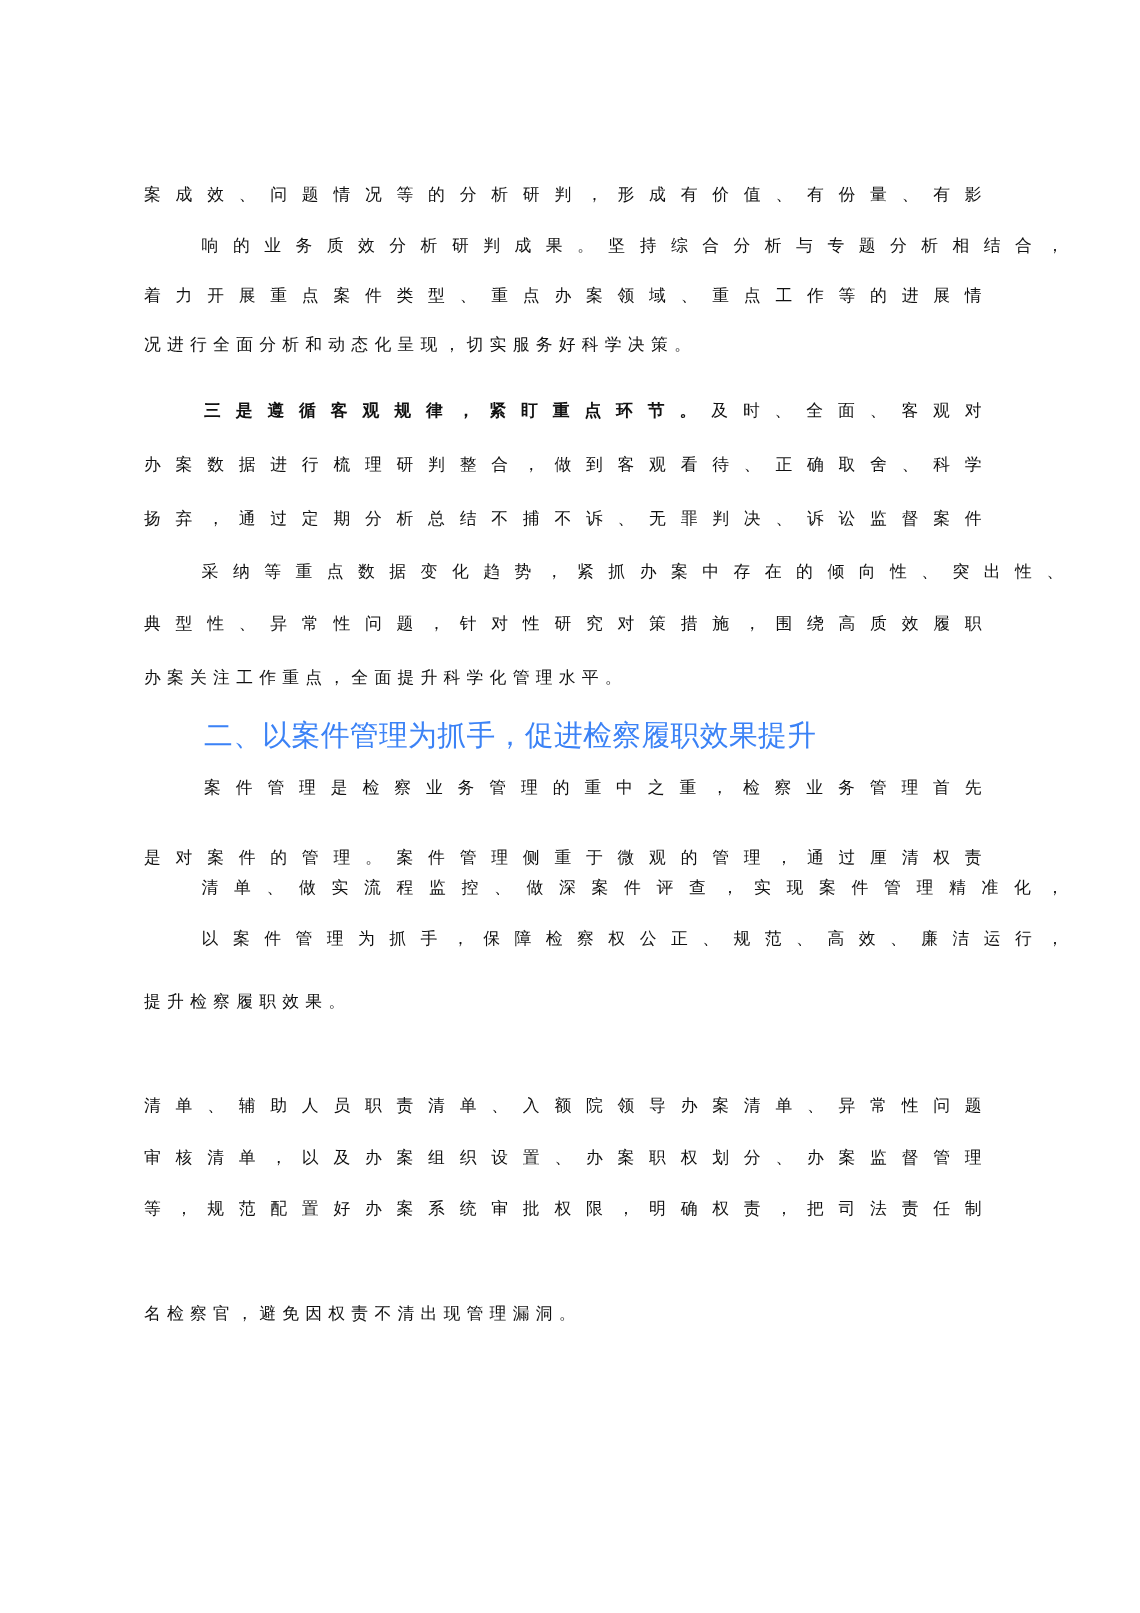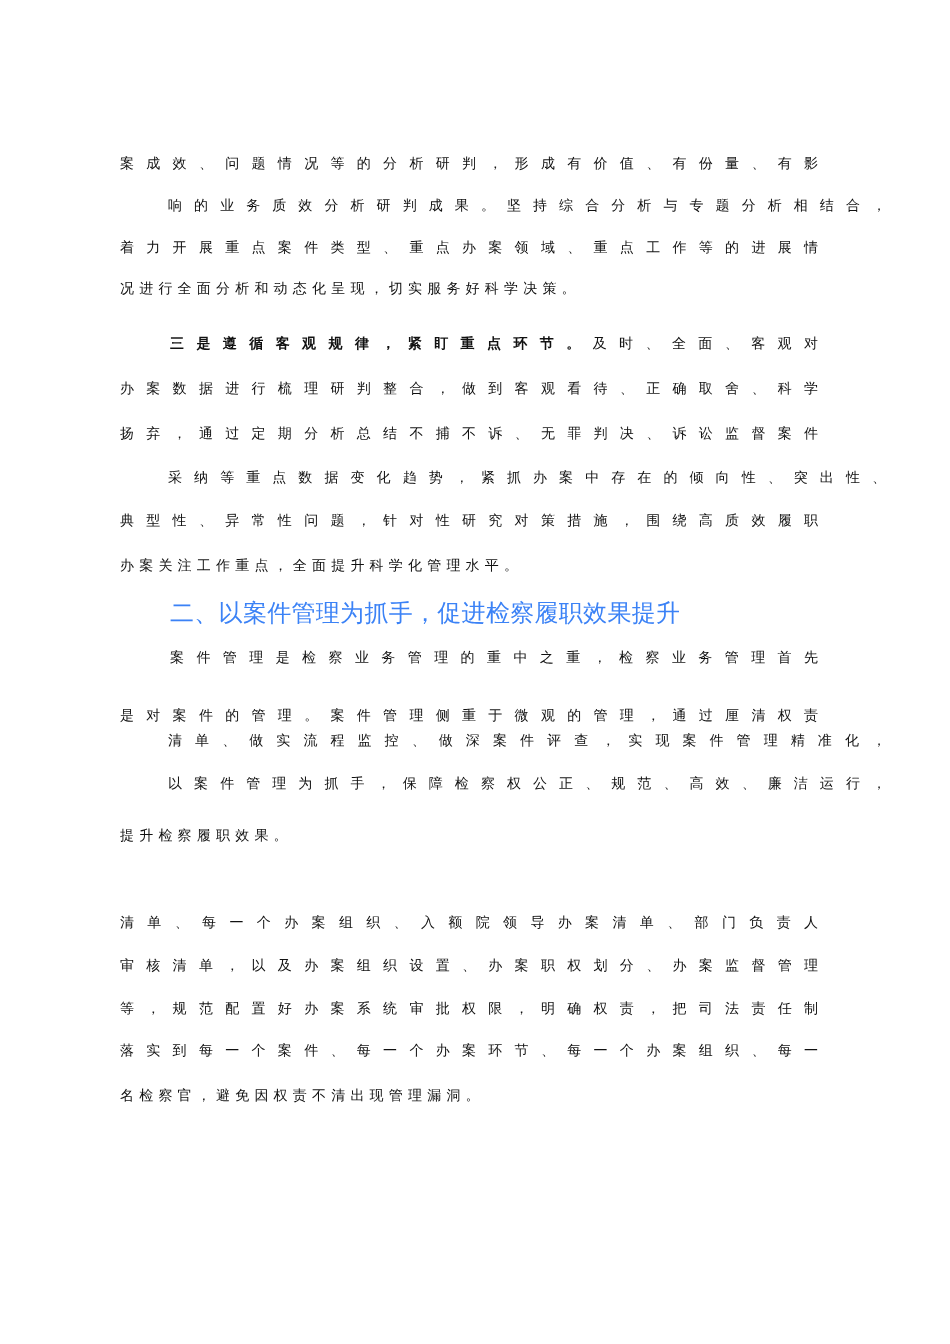--- a/index.html
+++ b/index.html
@@ -82,19 +82,18 @@
   <div class="line short" style="top:550px;text-align:right;">办案关注工作重点，全面提升科学化管理水平。</div>
 
   <div class="heading" style="top:597px;">二、以案件管理为抓手，促进检察履职效果提升</div>
 
   <div class="line indent" style="top:642px;">案件管理是检察业务管理的重中之重，检察业务管理首先</div>
   <div class="line" style="top:682px;margin-top:18px;">是对案件的管理。案件管理侧重于微观的管理，通过厘清权责</div>
   <div class="line hang" style="top:725px;">清单、做实流程监控、做深案件评查，实现案件管理精准化，</div>
   <div class="line hang" style="top:768px;">以案件管理为抓手，保障检察权公正、规范、高效、廉洁运行，</div>
   <div class="line short" style="top:820px;">提升检察履职效果。</div>
 
-  <div class="line" style="top:907px;">清单、每一个办案组织、入额院领导办案清单、部门负责人</div>
+  <div class="line" style="top:907px;">清单、辅助人员职责清单、入额院领导办案清单、异常性问题</div>
   <div class="line" style="top:993px;">等，规范配置好办案系统审批权限，明确权责，把司法责任制</div>
   <div class="line" style="top:950px;">审核清单，以及办案组织设置、办案职权划分、办案监督管理</div>
-  <div class="line" style="top:1035px;">落实到每一个案件、每一个办案环节、每一个办案组织、每一</div>
   <div class="line short" style="top:1080px;">名检察官，避免因权责不清出现管理漏洞。</div>
 
 </div>
 
 </body></html>

